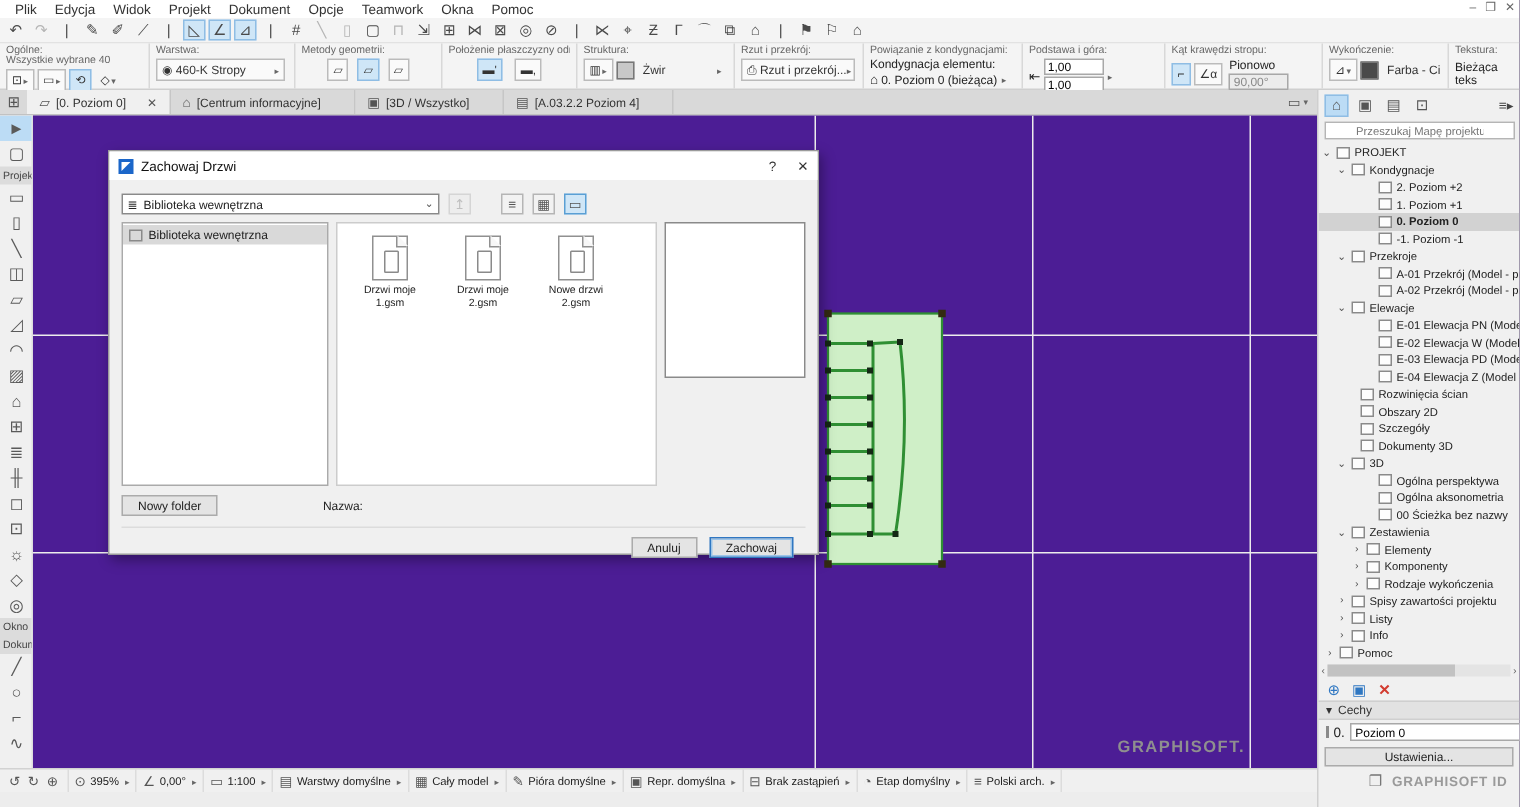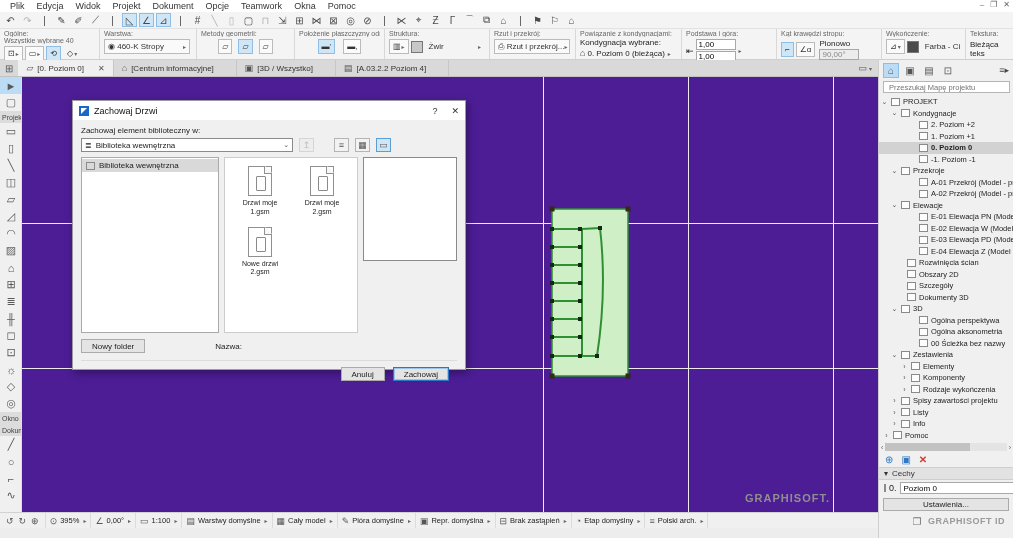--- a/index.html
+++ b/index.html
@@ -38,21 +38,21 @@
   #toolbox{position:absolute;left:0;top:77px;width:22px;height:435px;background:#f0f0f0;border-right:1px solid #ddd;overflow:hidden;}
   .tbx{width:22px;height:17px;display:flex;align-items:center;justify-content:center;font-size:11px;color:#5a5a5a;}
   .tbx.sel{background:#bcdcf5;}
   .tbx.thead{height:12px;background:#dcdcdc;font-size:7px;color:#444;justify-content:flex-start;padding-left:2px;overflow:hidden;white-space:nowrap;}
   
   #canvas{position:absolute;left:22px;top:77px;width:856px;height:435px;background:#4c1d95;overflow:hidden;}
   .gridv{position:absolute;top:0;bottom:0;width:1px;background:#ececec;}
   .gridh{position:absolute;left:0;right:0;height:1px;background:#ececec;}
   #watermark{position:absolute;right:48px;bottom:8px;font-size:11px;font-weight:bold;color:#8f8f8f;letter-spacing:1px;}
   
-  #dialog{position:absolute;left:72px;top:100px;width:394px;height:270px;background:#f0f0f0;border:1px solid #9b9b9b;box-shadow:2px 3px 8px rgba(0,0,0,.35);}
+  #dialog{position:absolute;left:72px;top:100px;width:474px;height:270px;background:#f0f0f0;border:1px solid #9b9b9b;box-shadow:2px 3px 8px rgba(0,0,0,.35);}
   #dlg-title{height:19px;background:#fff;display:flex;align-items:center;padding:0 6px;gap:5px;font-size:9px;color:#111;}
   #dlg-title .appicon{width:10px;height:10px;background:#1b66c9;display:inline-block;position:relative;}
   #dlg-title .appicon::after{content:"";position:absolute;left:2px;top:2px;border-left:6px solid #fff;border-bottom:6px solid transparent;}
   #dlg-ctrl{margin-left:auto;display:flex;gap:14px;color:#333;font-size:9px;}
   #dlg-body{position:relative;padding:6px 8px 0 8px;font-size:8px;}
   #dlg-combo-row{display:flex;align-items:center;margin-top:3px;gap:6px;}
   #dlg-combo{width:212px;height:14px;background:#fff;border:1px solid #8a8a8a;display:flex;align-items:center;padding:0 3px;gap:4px;}
   #dlg-combo .caret{margin-left:auto;font-size:7px;color:#555;}
   .vbtn{width:15px;height:14px;border:1px solid #b5b5b5;background:#f2f2f2;display:flex;align-items:center;justify-content:center;font-size:9px;color:#555;}
   .vbtn.dis{color:#c0c0c0;background:#ededed;border-color:#d5d5d5;}
@@ -72,21 +72,21 @@
   #dlg-name-label{margin-left:64px;font-size:8px;}
   #dlg-name{flex:1;height:14px;border:1px solid #6a6a6a;background:#fff;font-size:8px;padding:0 3px;}
   #dlg-btnrow{border-top:1px solid #dcdcdc;margin-top:7px;padding:6px 8px 0 8px;display:flex;justify-content:flex-end;gap:8px;}
   .pushbtn.primary{border:1px solid #2f77c2;box-shadow:0 0 0 1px #9cc4e8 inset;}
   
   #navigator{position:absolute;left:878px;top:60px;width:135px;height:478px;background:#f0f0f0;border-left:1px solid #cfcfcf;display:flex;flex-direction:column;}
   #nav-head{height:20px;display:flex;align-items:center;padding:0 4px;gap:3px;}
   .nav-hicon{width:16px;height:15px;display:flex;align-items:center;justify-content:center;font-size:10px;color:#555;}
   .nav-hicon.on{background:#bcdcf5;border:1px solid #8fbde4;}
   #nav-menu{margin-left:auto;font-size:9px;color:#444;}
-  #nav-search{margin:1px 4px;height:12px;border:1px solid #b5b5b5;background:#fff;font-size:7.5px;padding:0 5px;width:127px;}
+  #nav-search{margin:1px 4px;height:12px;border:1px solid #b5b5b5;background:#fff;font-size:7.5px;padding:0 20px;width:127px;}
   #nav-tree{flex:none;height:346px;overflow:hidden;padding-top:2px;}
   .trow{display:flex;align-items:center;height:11.5px;gap:3px;font-size:7.5px;color:#222;white-space:nowrap;overflow:hidden;}
   .trow.sel{background:#d2d2d2;font-weight:bold;}
   .trow .arrow{width:7px;font-size:7px;color:#555;text-align:center;flex:none;}
   .trow .ticon{width:9px;height:8px;border:1px solid #8a8a8a;background:#fdfdfd;flex:none;}
   #nav-hscroll{height:10px;margin:2px 2px 0 2px;display:flex;align-items:center;gap:2px;}
   #nav-hscroll .track{flex:1;height:8px;background:#e4e4e4;position:relative;}
   #nav-hscroll .thumb{position:absolute;left:0;top:0;width:70%;height:8px;background:#c2c2c2;}
   #nav-actions{height:15px;display:flex;align-items:center;gap:8px;padding:0 6px;}
   #nav-actions .a-add,#nav-actions .a-box{color:#2f77c2;font-size:10px;}
@@ -219,21 +219,21 @@
       <div class="ib-row">
           <span class="ib-btn" style="width:76px">
             <span>⎙&nbsp;</span>
             <span>Rzut i przekrój...</span>
             <span class="dd" style="margin-left:auto">▸</span>
           </span>
         </div>
     </div>
     <div class="ib-sec" style="width:106px">
       <div class="ib-label">Powiązanie z kondygnacjami:</div>
-      <div style="font-size:8px;margin-top:1px">Kondygnacja wybrane:</div>
+      <div style="font-size:8px;margin-top:1px">Kondygnacja elementu:</div>
       <div class="ib-row" style="margin-top:1px">
           <span>⌂</span>
           <span style="font-size:8px">0. Poziom 0 (bieżąca)</span>
           <span class="dd">▸</span>
         </div>
     </div>
     <div class="ib-sec" style="width:95px">
       <div class="ib-label">Podstawa i góra:</div>
       <div class="ib-row">
         <span>⇤</span>
@@ -435,21 +435,20 @@
   <div id="dialog">
     <div id="dlg-title">
       <span class="appicon"></span>
       <span>Zachowaj Drzwi</span>
       <span id="dlg-ctrl">
         <span>?</span>
         <span>✕</span>
       </span>
     </div>
     <div id="dlg-body">
-      <div>Zachowaj element biblioteczny w:</div>
       <div id="dlg-combo-row">
         <span id="dlg-combo">
           <span>≣</span>
           <span>Biblioteka wewnętrzna</span>
           <span class="caret">⌄</span>
         </span>
         <span class="vbtn dis">↥</span>
         <span style="width:8px"></span>
         <span class="vbtn">≡</span>
         <span class="vbtn">▦</span>

